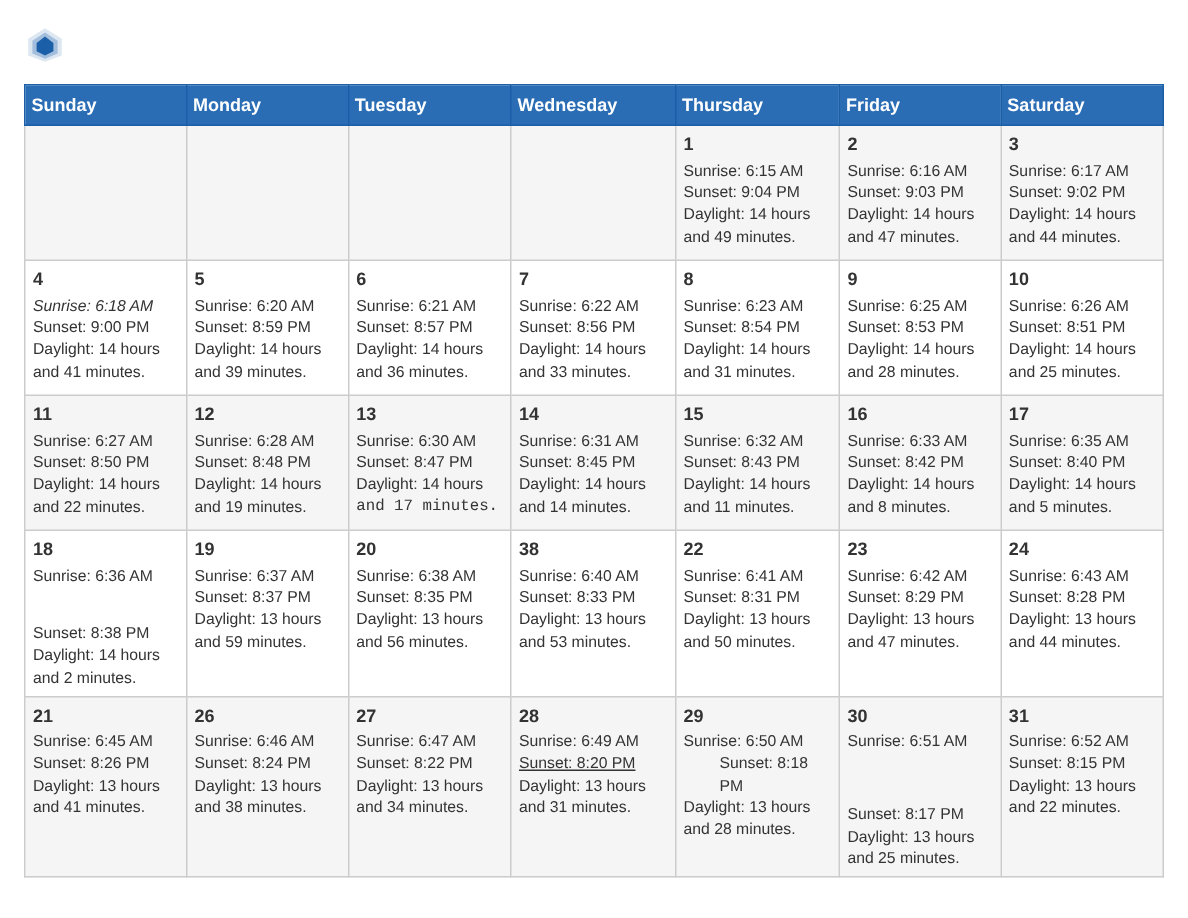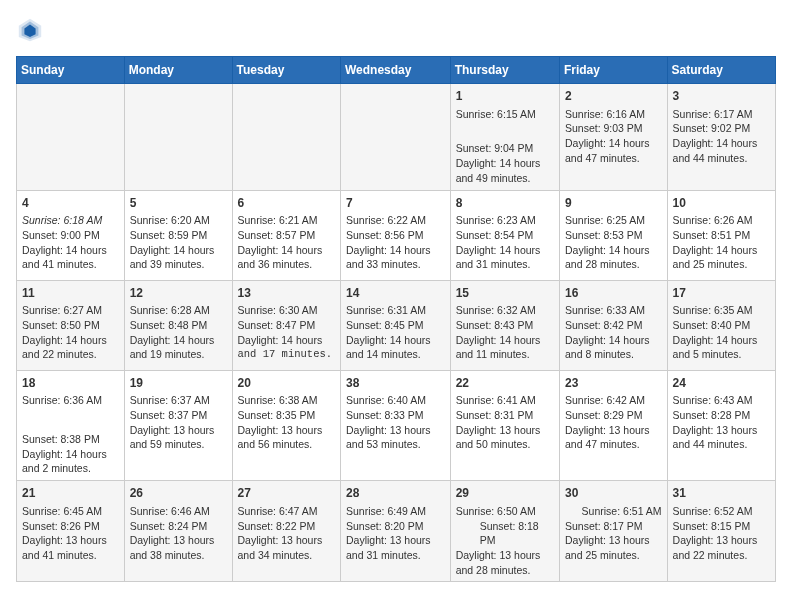--- a/index.html
+++ b/index.html
@@ -131,21 +131,21 @@
   </thead>
   <tbody id="calendar-body">
   <tr>
         <td class="empty"></td>
         <td class="empty"></td>
         <td class="empty"></td>
         <td class="empty"></td>
         <td>
           <span class="day-num">1</span>
           <span style="display: block;">Sunrise: 6:15 AM</span>
-          <span style="display: block; margin-top: 20px;">Sunset: 9:04 PM</span>
+          <span style="display: block;">Sunset: 9:04 PM</span>
           <span style="display: block;">Daylight: 14 hours</span>
           <span style="display: block;">and 49 minutes.</span>
         </td>
         <td>
           <span class="day-num">2</span>
           <span style="display: block;">Sunrise: 6:16 AM</span>
           <span style="display: block;">Sunset: 9:03 PM</span>
           <span style="display: block;">Daylight: 14 hours</span>
           <span style="display: block;">and 47 minutes.</span>
         </td>
@@ -328,35 +328,35 @@
         <td>
           <span class="day-num">27</span>
           <span style="display: block;">Sunrise: 6:47 AM</span>
           <span style="display: block;">Sunset: 8:22 PM</span>
           <span style="display: block;">Daylight: 13 hours</span>
           <span style="display: block;">and 34 minutes.</span>
         </td>
         <td>
           <span class="day-num">28</span>
           <span style="display: block;">Sunrise: 6:49 AM</span>
-          <span style="display: block;">Sunset: 8:20 PM</span>
+          <span style="display: block; text-decoration: underline;">Sunset: 8:20 PM</span>
           <span style="display: block;">Daylight: 13 hours</span>
           <span style="display: block;">and 31 minutes.</span>
         </td>
         <td>
           <span class="day-num">29</span>
           <span style="display: block;">Sunrise: 6:50 AM</span>
           <span style="display: block; margin-left: 24px;">Sunset: 8:18 PM</span>
           <span style="display: block;">Daylight: 13 hours</span>
           <span style="display: block;">and 28 minutes.</span>
         </td>
         <td>
           <span class="day-num">30</span>
-          <span style="display: block; text-align: right;">Sunrise: 6:51 AM</span>
-          <span style="display: block;">Sunset: 8:17 PM</span>
+          <span style="display: block;">Sunrise: 6:51 AM</span>
+          <span style="display: block; margin-top: 34px;">Sunset: 8:17 PM</span>
           <span style="display: block;">Daylight: 13 hours</span>
           <span style="display: block;">and 25 minutes.</span>
         </td>
         <td>
           <span class="day-num">31</span>
           <span style="display: block;">Sunrise: 6:52 AM</span>
           <span style="display: block;">Sunset: 8:15 PM</span>
           <span style="display: block;">Daylight: 13 hours</span>
           <span style="display: block;">and 22 minutes.</span>
         </td>

